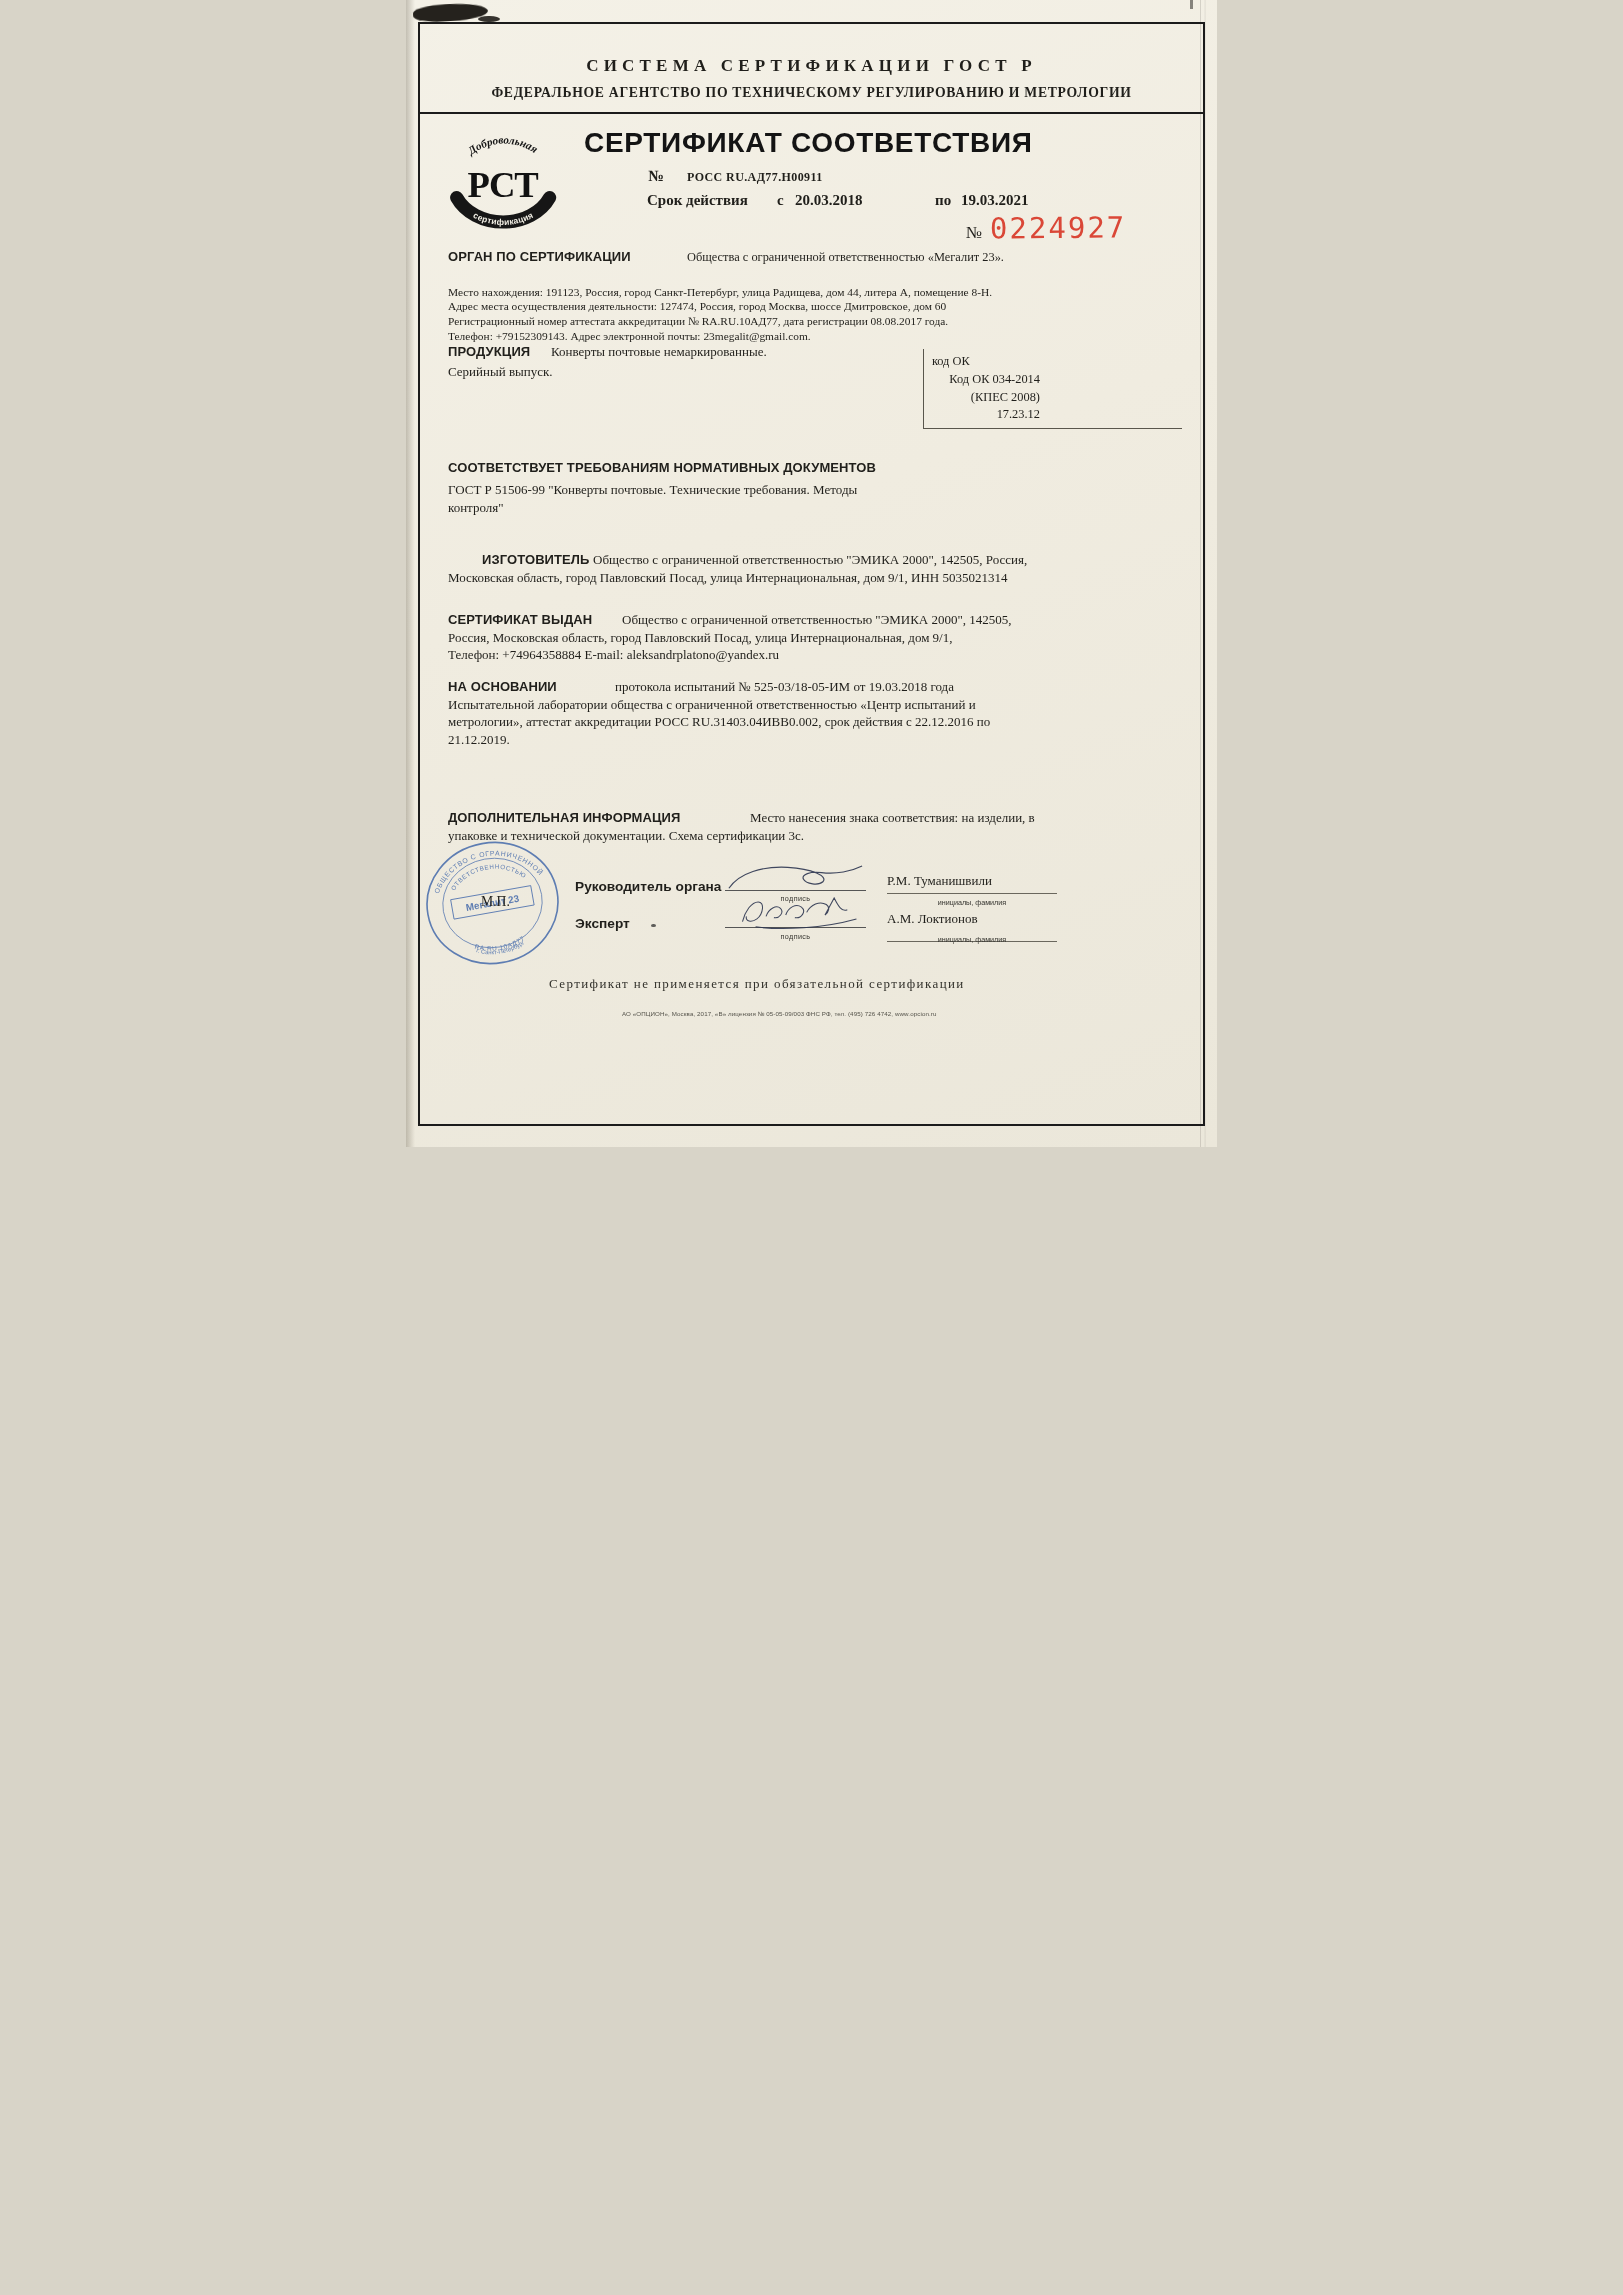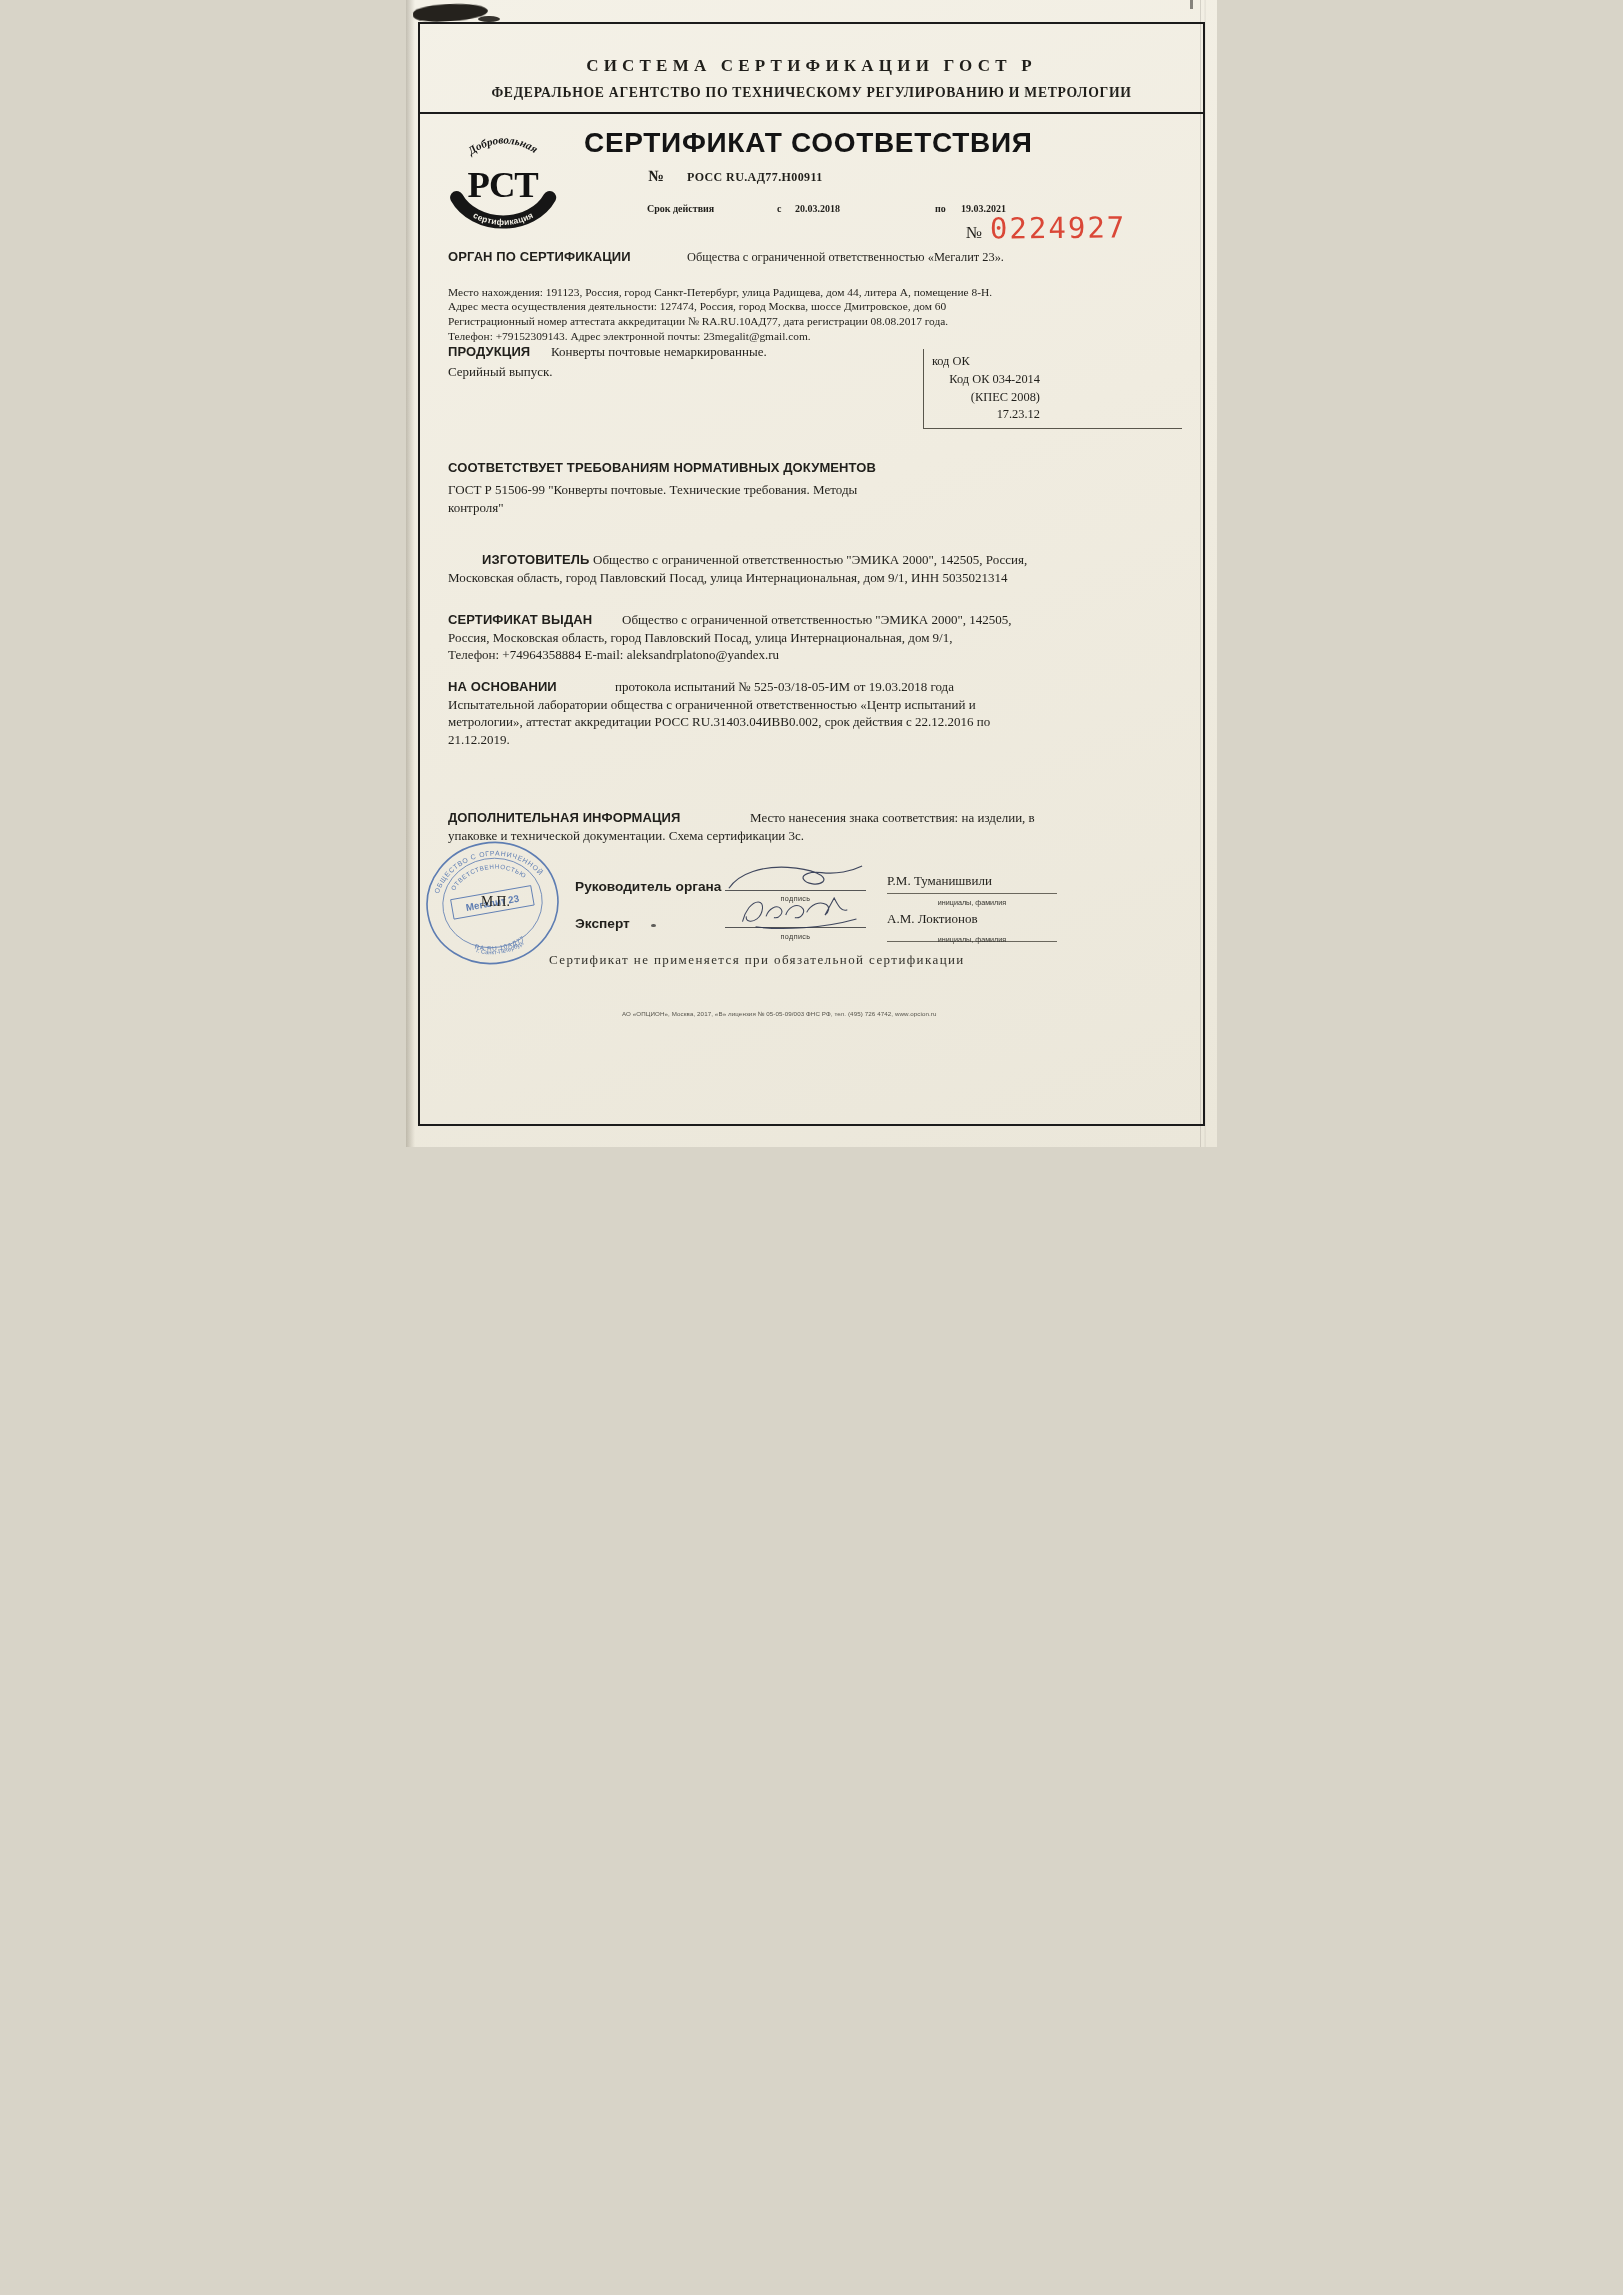--- a/index.html
+++ b/index.html
@@ -23,21 +23,21 @@
   .sys-line2 { position: absolute; left: 26px; right: 26px; top: 85px; text-align: center; font-weight: 700; font-size: 13.7px; letter-spacing: 0.7px; }
 
   .logo { position: absolute; left: 31px; top: 124px; width: 131px; height: 105px; }
 
   .title { position: absolute; left: 178px; top: 127px; font-family: "Liberation Sans", sans-serif; font-weight: 700; font-size: 28px; letter-spacing: 0.7px; white-space: nowrap; color: #141414; }
 
   .cert-no { position: absolute; left: 242px; top: 167px; display: flex; align-items: baseline; }
   .cert-no .lbl { font-weight: 700; font-size: 15.7px; width: 39px; }
   .cert-no .val { font-weight: 700; font-size: 12px; letter-spacing: 0.4px; }
 
-  .validity { position: absolute; left: 241px; top: 203px; width: 484px; height: 19.6px; font-weight: 700; font-size: 10px; }
+  .validity { position: absolute; left: 241px; top: 192px; width: 484px; height: 19.6px; font-weight: 700; font-size: 15px; }
   .validity span { position: absolute; top: 0; white-space: nowrap; }
   .v-lbl { left: 0; }
   .v-fp  { left: 130px; }
   .v-fd  { left: 148px; }
   .v-tp  { left: 288px; }
   .v-td  { left: 314px; }
 
   .form-no { position: absolute; left: 560px; top: 211px; display: flex; align-items: baseline; gap: 7.9px; }
   .form-no .lbl { font-size: 17px; }
   .form-no .val { font-family: "DejaVu Sans Mono", monospace; font-size: 29px; letter-spacing: 2px; color: #d93f2e; transform: rotate(-0.5deg); opacity: .95; }
@@ -94,21 +94,21 @@
   .namecap-head { position: absolute; left: 481px; top: 898px; width: 170px; text-align: center; font-family: "Liberation Sans", sans-serif; font-size: 7.2px; color: #35342f; }
 
   .sigline-expert { position: absolute; left: 319px; top: 891px; width: 141px; height: 37px; border-bottom: 1.3px solid #555; }
   .sigline-expert svg { position: absolute; bottom: -9.2px; left: 6.5px; }
   .sigcap-expert { position: absolute; left: 319px; top: 932px; width: 141px; text-align: center; font-family: "Liberation Sans", sans-serif; font-size: 7.2px; color: #35342f; letter-spacing: 0.4px; }
   .name-expert { position: absolute; left: 481px; top: 911px; width: 170px; padding-bottom: 14px; border-bottom: 1.3px solid #6a675d; font-size: 13px; }
   .namecap-expert { position: absolute; left: 481px; top: 935px; width: 170px; text-align: center; font-family: "Liberation Sans", sans-serif; font-size: 7.2px; color: #35342f; }
 
   .ink-dot { position: absolute; left: 245px; top: 924px; width: 4.6px; height: 3.3px; border-radius: 50%; background: #2e2e2e; opacity: .75; }
 
-  .disclaimer { position: absolute; left: 143px; top: 952px; font-size: 13px; letter-spacing: 1.4px; color: #33322c; }
+  .disclaimer { position: absolute; left: 143px; top: 976px; font-size: 13px; letter-spacing: 1.4px; color: #33322c; }
   .print-line { position: absolute; left: 216px; top: 1010px; font-family: "Liberation Sans", sans-serif; font-size: 6.2px; color: #55534b; letter-spacing: 0.1px; }
 
   
   .smudge-a { position: absolute; left: 6.5px; top: 3.9px; width: 75px; height: 17px; background: #16130e; border-radius: 50% 60% 55% 45%; transform: rotate(-3deg); opacity: .93; filter: blur(0.4px); }
   .smudge-b { position: absolute; left: 72px; top: 15.7px; width: 22px; height: 6.5px; background: #16130e; border-radius: 50%; opacity: .85; filter: blur(0.7px); }
   .left-shadow { position: absolute; left: 0; top: 0; width: 9.2px; height: 100%; background: linear-gradient(90deg, rgba(70,62,45,.28), rgba(70,62,45,0)); }
   .right-lines { position: absolute; right: 15.7px; top: 0; width: 1.3px; height: 100%; background: rgba(95,92,84,.20); box-shadow: 4.6px 0 0 rgba(95,92,84,.12); }
   .top-tick { position: absolute; right: 23.6px; top: 0; width: 3.3px; height: 8.5px; background: #2b2a26; opacity: .55; }
 </style>
 </head>

